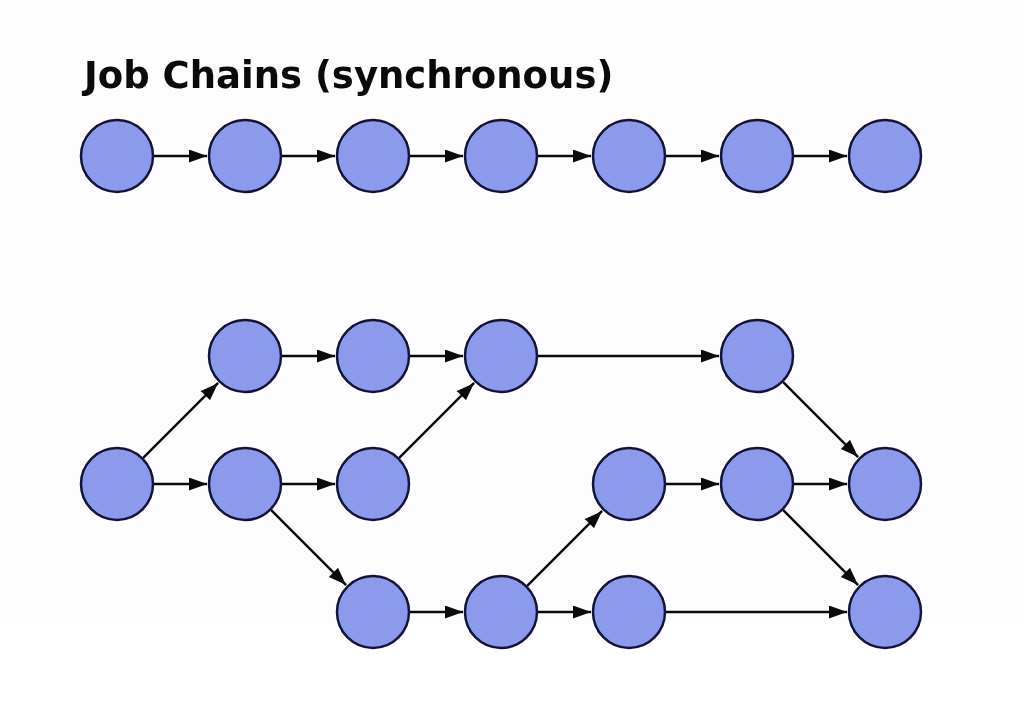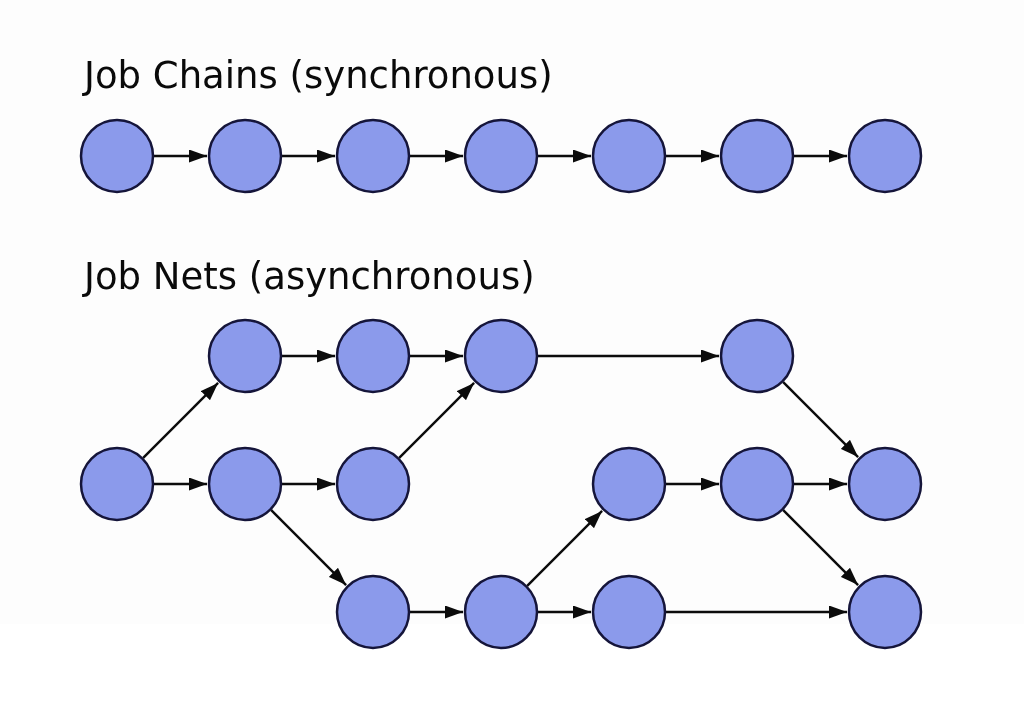--- a/index.html
+++ b/index.html
@@ -16,20 +16,21 @@
     width: 1024px;
     height: 724px;
     overflow: hidden;
     font-family: "DejaVu Sans", "Liberation Sans", sans-serif;
   }
   .page {
     position: relative;
     width: 1024px;
     height: 624px;
     background: var(--bg);
+    font-weight: bold;
   }
   .graph-svg {
     position: absolute;
     top: 0;
     left: 0;
     width: 1024px;
     height: 724px;
   }
   .diagram-title {
     position: absolute;
@@ -55,21 +56,20 @@
     fill: var(--edge-color);
   }
 </style>
 </head>
 <body>
 
 <div class="page">
 
   <div class="diagram-title title-chain">Job Chains (synchronous)</div>
 
-  <div class="diagram-title title-net">Job Nets (asynchronous)</div>
 
   <svg class="graph-svg" id="graph-svg" viewBox="0 0 1024 724" xmlns="http://www.w3.org/2000/svg">
     <defs>
       <marker id="arrowhead" markerWidth="18" markerHeight="13" refX="18" refY="6.5" orient="auto" markerUnits="userSpaceOnUse">
         <path class="arrowhead-path" d="M0,0 L18,6.5 L0,13 Z"></path>
       </marker>
     </defs>
     <g id="edges-layer">
         <line x1="154.0" y1="156.0" x2="207.0" y2="156.0" class="dependency-edge" marker-end="url(#arrowhead)"></line>
         <line x1="282.0" y1="156.0" x2="335.0" y2="156.0" class="dependency-edge" marker-end="url(#arrowhead)"></line>

